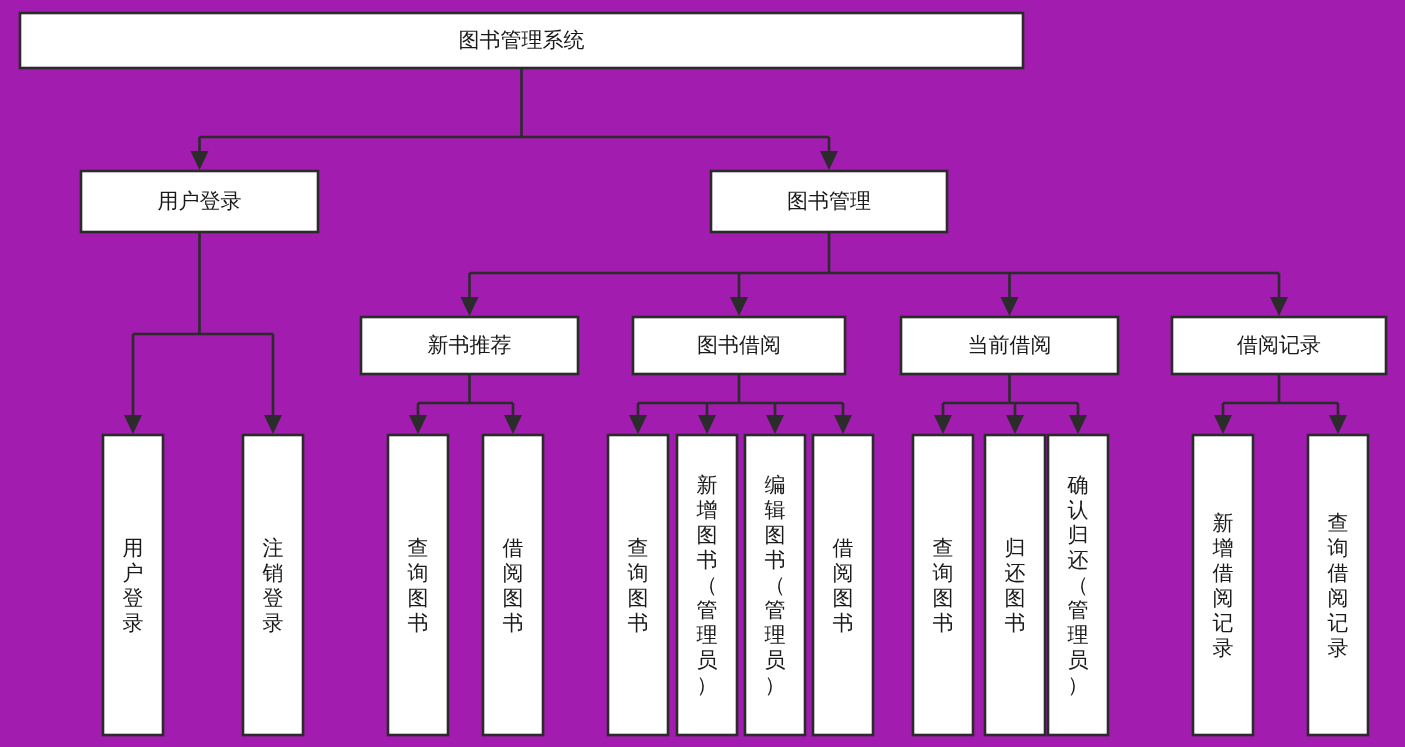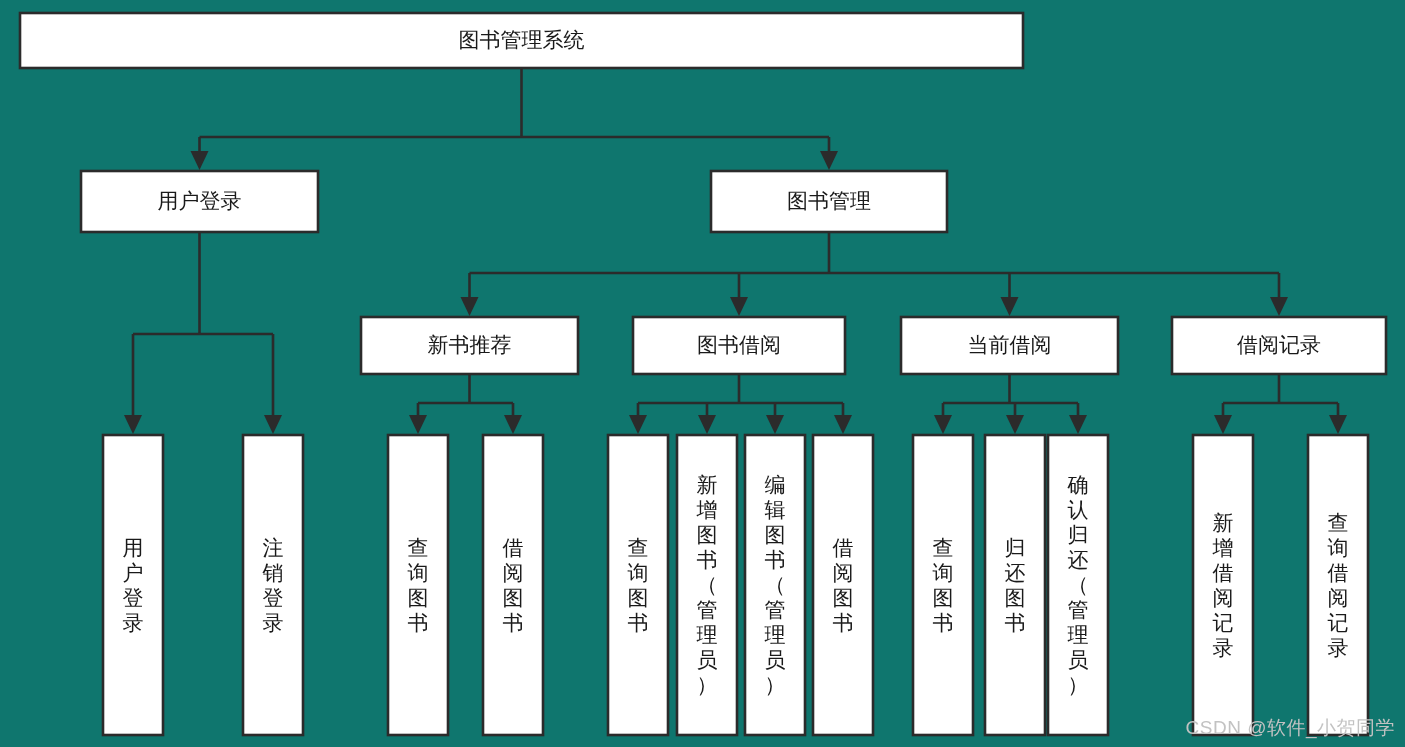--- a/index.html
+++ b/index.html
@@ -11,21 +11,21 @@
   body {
     width: 1405px;
     height: 747px;
     overflow: hidden;
     font-family: "Liberation Sans", "DejaVu Sans", sans-serif;
   }
   #diagram-root {
     position: relative;
     width: 1405px;
     height: 747px;
-    background: #0f766e;
+    background: #a21caf;
   }
   svg#flow {
     position: absolute;
     left: 0;
     top: 0;
     width: 1405px;
     height: 747px;
   }
   .node-rect {
     fill: #ffffff;
@@ -203,14 +203,13 @@
         <g>
           <rect x="1193" y="435" width="60" height="300" class="node-rect"></rect>
           <text x="1223" class="node-label-v"><tspan x="1223" y="529.5">新</tspan><tspan x="1223" y="554.5">增</tspan><tspan x="1223" y="579.5">借</tspan><tspan x="1223" y="604.5">阅</tspan><tspan x="1223" y="629.5">记</tspan><tspan x="1223" y="654.5">录</tspan></text>
         </g>
         <g>
           <rect x="1308" y="435" width="60" height="300" class="node-rect"></rect>
           <text x="1338" class="node-label-v"><tspan x="1338" y="529.5">查</tspan><tspan x="1338" y="554.5">询</tspan><tspan x="1338" y="579.5">借</tspan><tspan x="1338" y="604.5">阅</tspan><tspan x="1338" y="629.5">记</tspan><tspan x="1338" y="654.5">录</tspan></text>
         </g>
       </g>
   </svg>
-  <div class="watermark">CSDN @软件_小贺同学</div>
 </div>
 
 </body></html>

